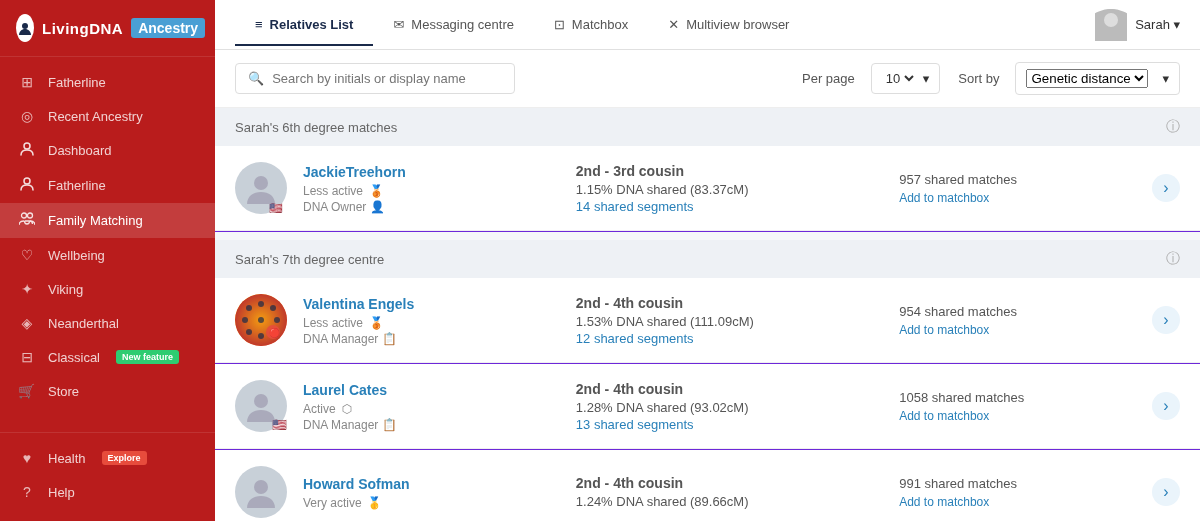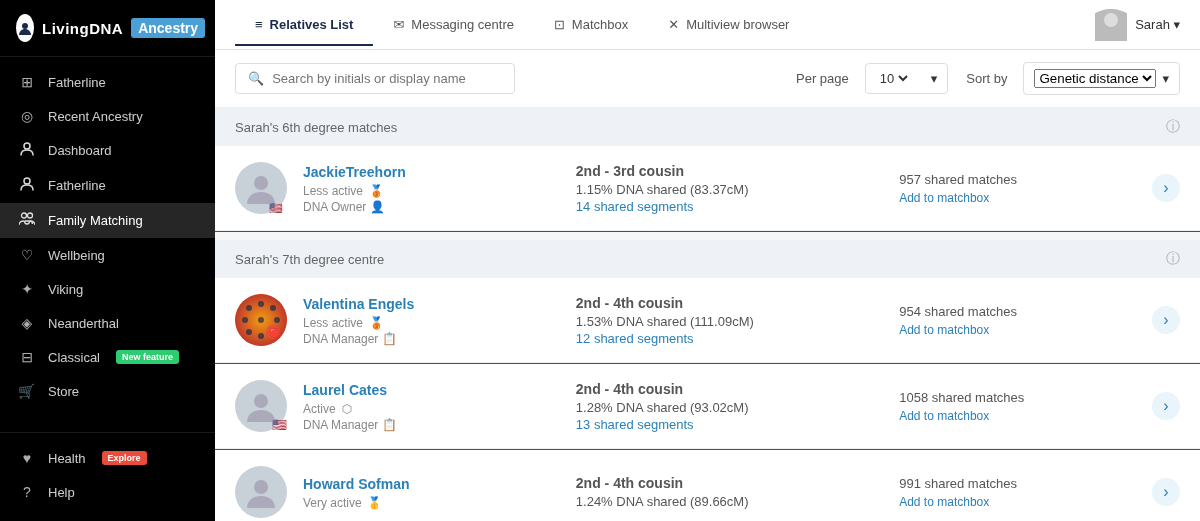--- a/index.html
+++ b/index.html
@@ -1,21 +1,21 @@
 <!DOCTYPE html>
 <html><head>
   <meta charset="utf-8">
   <style>
     * { box-sizing: border-box; margin: 0; padding: 0; }
     body { font-family: -apple-system, BlinkMacSystemFont, 'Segoe UI', sans-serif; display: flex; height: 521px; overflow: hidden; background: #f5f5f5; }
 
     
     .sidebar {
       width: 215px;
-      background: #000000;
+      background: #b91c1c;
       color: #fff;
       display: flex;
       flex-direction: column;
       flex-shrink: 0;
       height: 521px;
       overflow-y: auto;
     }
     .sidebar-logo {
       display: flex;
       align-items: center;
@@ -149,37 +149,37 @@
       background: transparent;
     }
     .search-icon-el { color: #aaa; font-size: 13px; }
     .per-page-label { font-size: 13px; color: #555; margin-left: auto; }
     .select-box {
       display: flex;
       align-items: center;
       border: 1px solid #ddd;
       border-radius: 4px;
       padding: 6px 10px;
-      gap: 20px;
+      gap: 6px;
       font-size: 13px;
       color: #333;
       cursor: pointer;
       background: #fff;
     }
     .select-box select {
       border: none; outline: none; font-size: 13px; color: #333; background: transparent; cursor: pointer;
     }
     .sort-label { font-size: 13px; color: #555; margin-left: 2px; }
     .sort-select {
       display: flex;
       align-items: center;
       border: 1px solid #ddd;
       border-radius: 4px;
       padding: 6px 10px;
-      gap: 6px;
+      gap: 14px;
       font-size: 13px;
       color: #333;
       cursor: pointer;
       background: #fff;
     }
 
     
     .content { flex: 1; overflow-y: auto; background: #6d28d9; }
 
     

